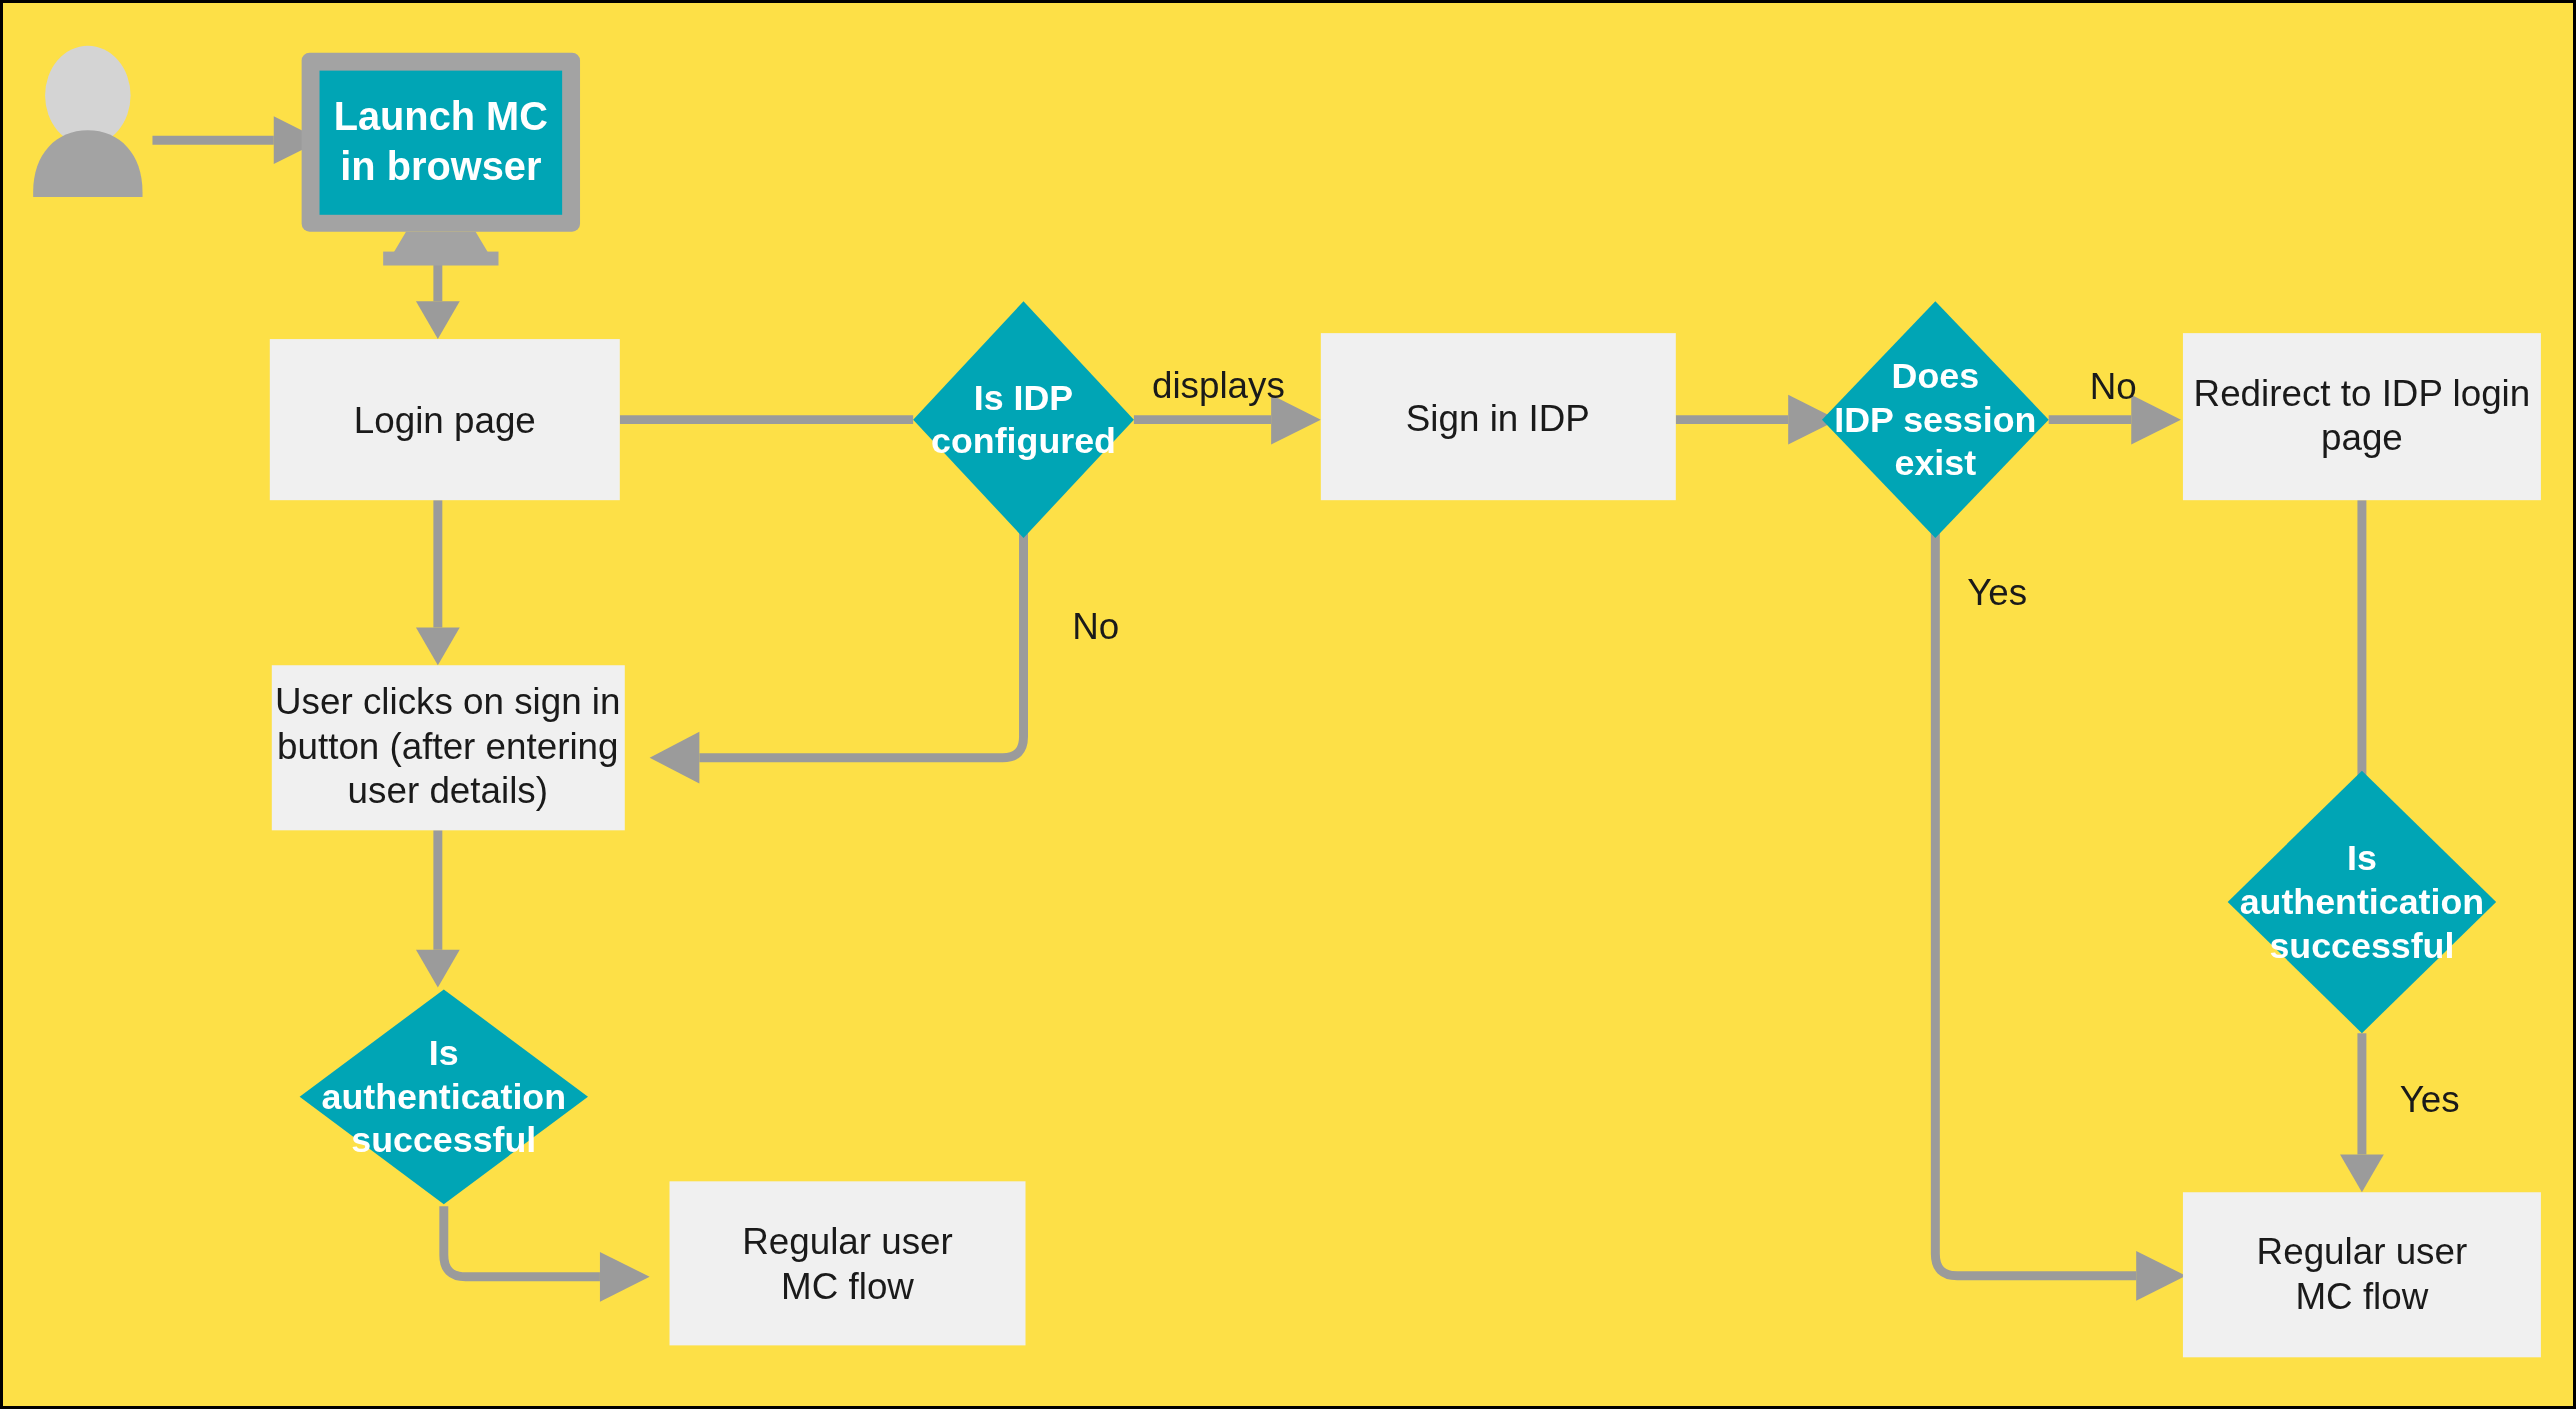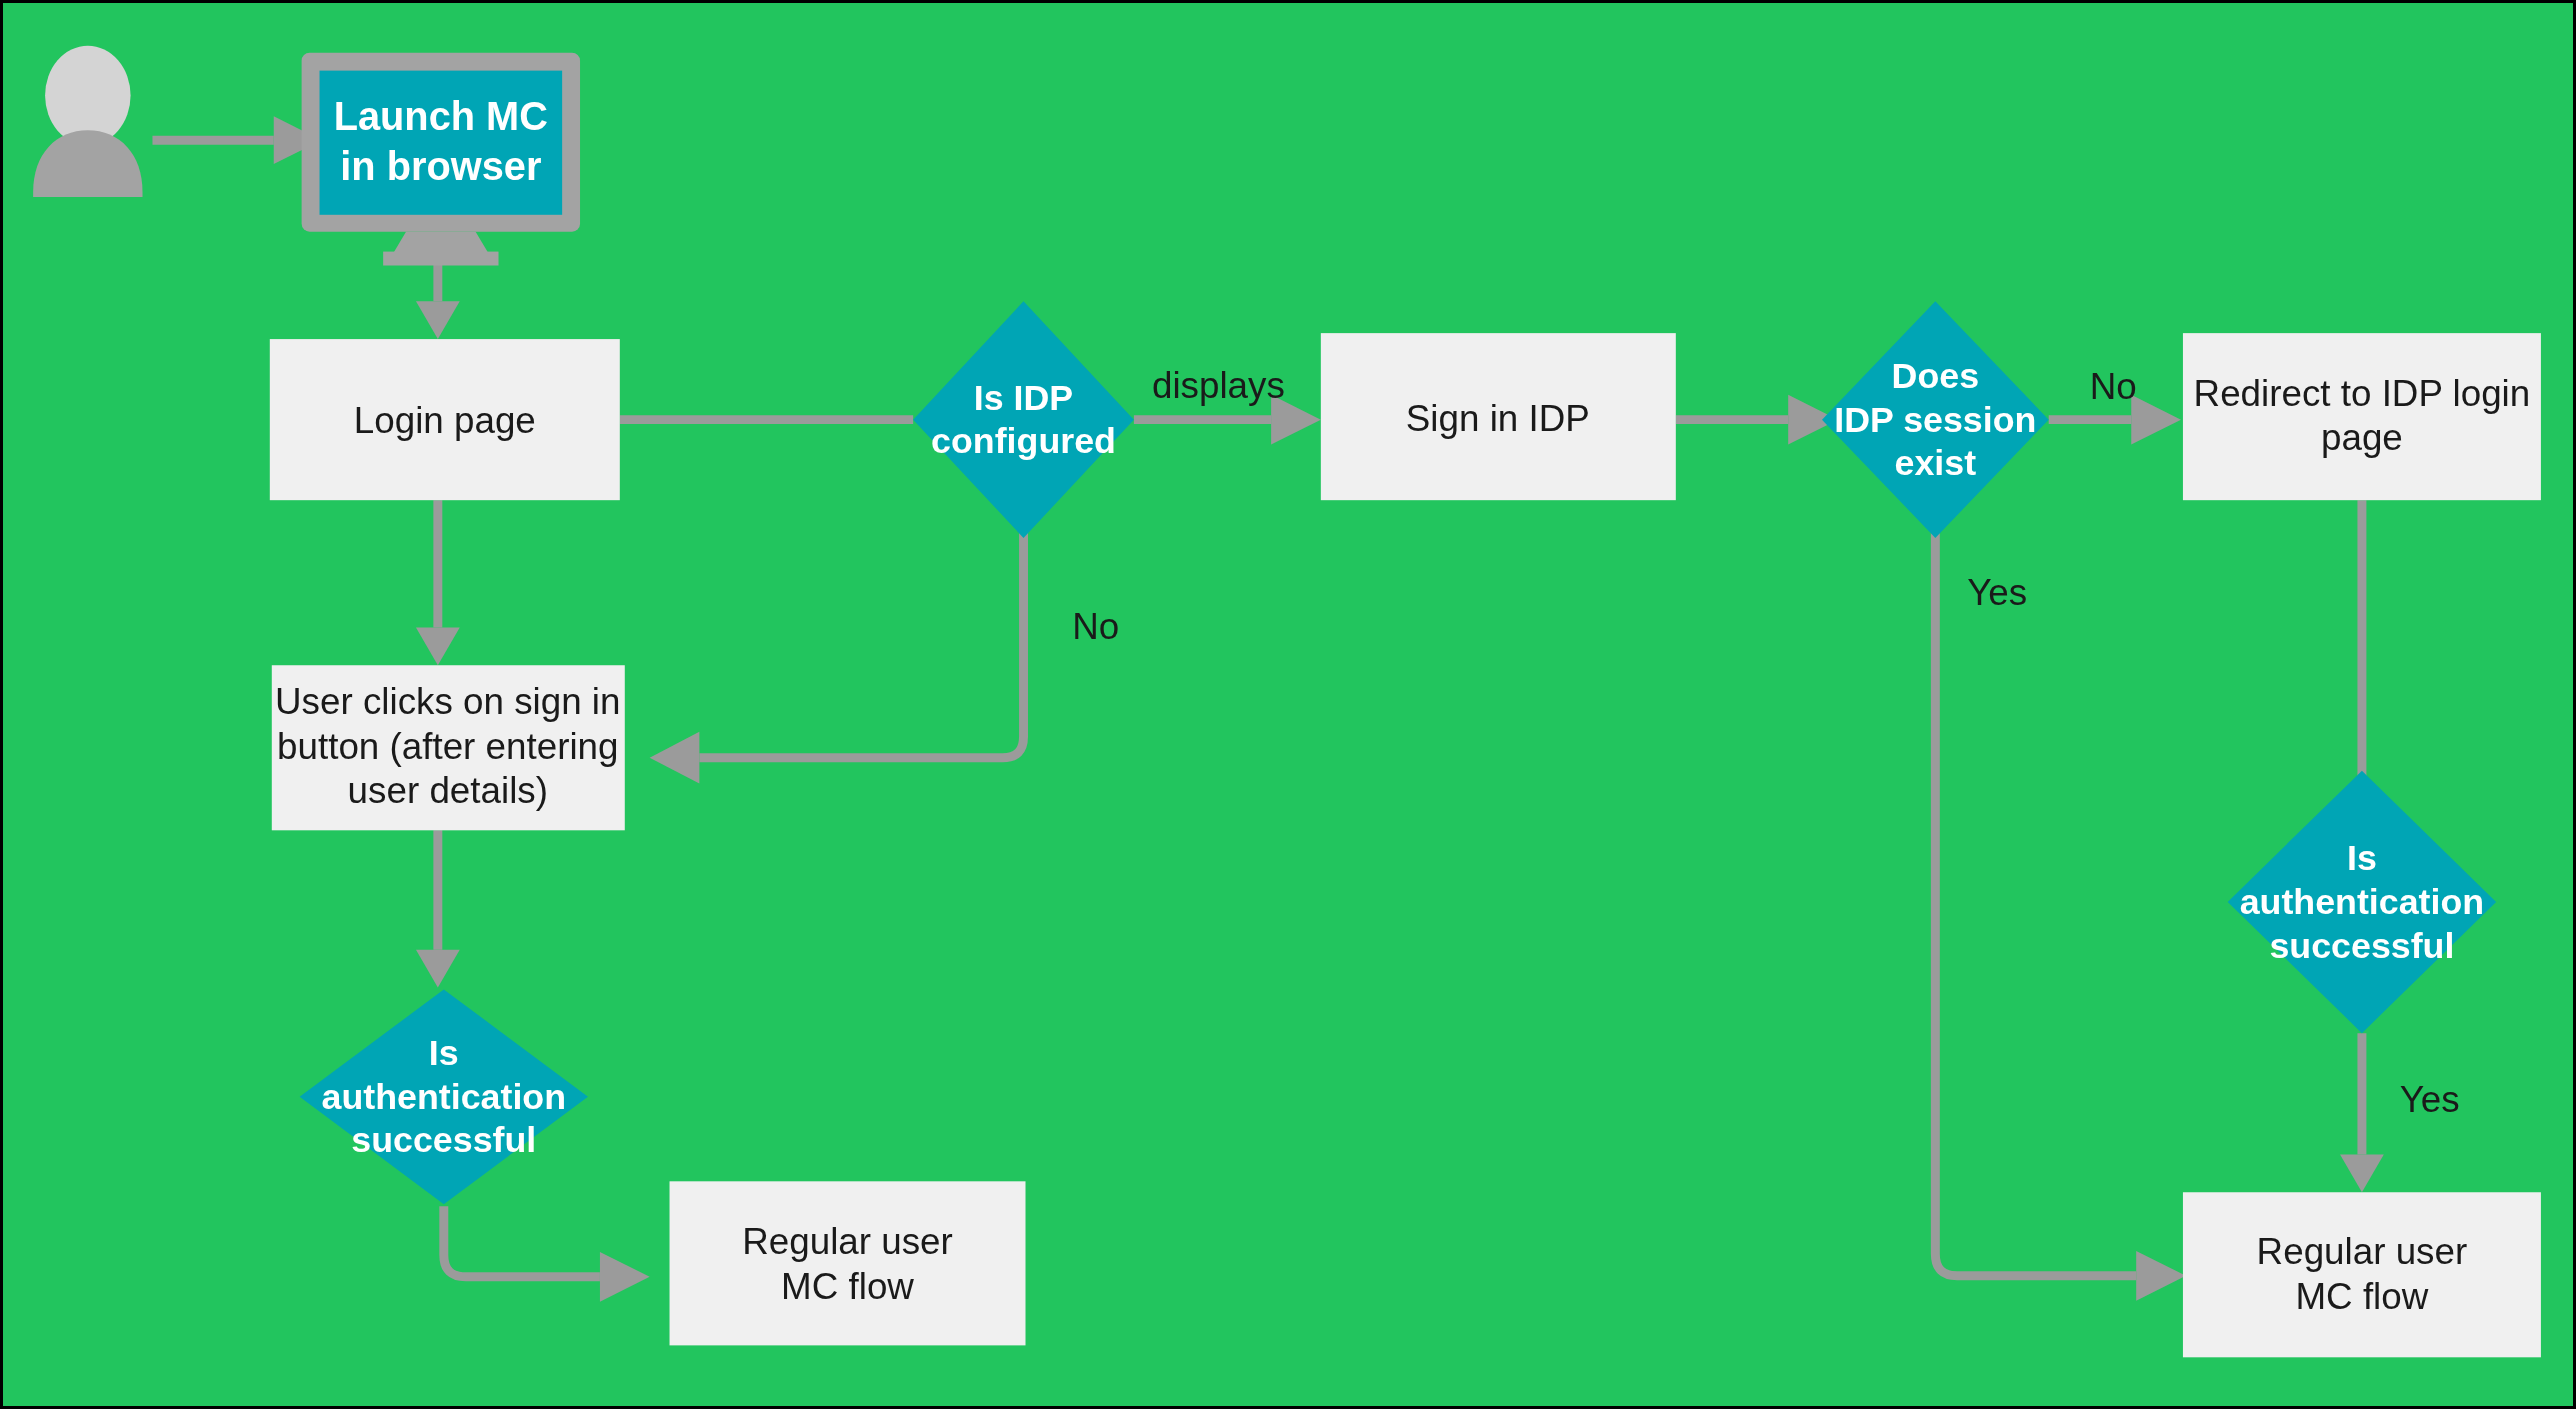--- a/index.html
+++ b/index.html
@@ -4,21 +4,21 @@
 <style>
   html, body {
     margin: 0;
     padding: 0;
     background: #ffffff;
   }
   #canvas {
     position: relative;
     width: 2576px;
     height: 1409px;
-    background: #22c55e;
+    background: #fde047;
     border: 3px solid #000000;
     box-sizing: border-box;
     overflow: hidden;
     font-family: "Liberation Sans", sans-serif;
   }
   #flow {
     position: absolute;
     left: 0;
     top: 0;
     width: 2576px;

